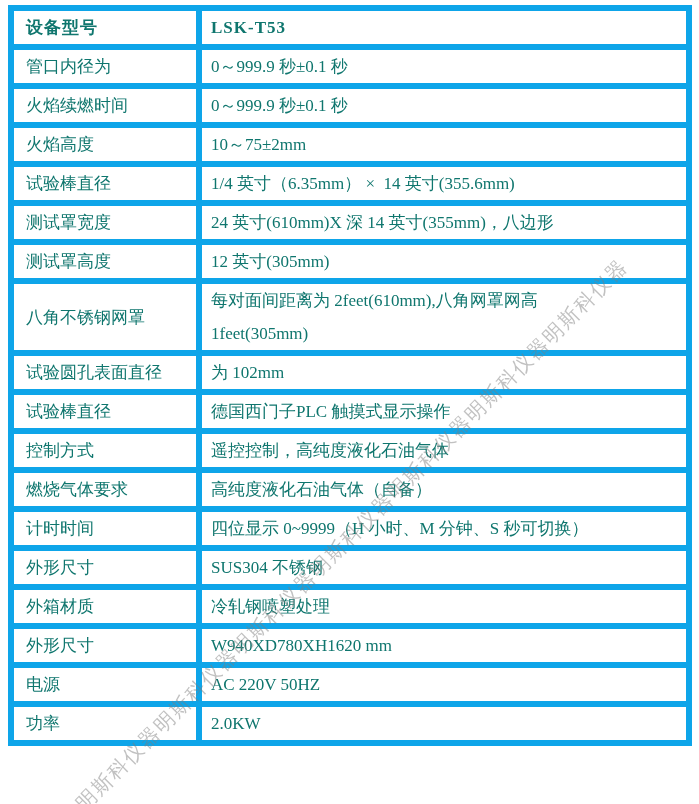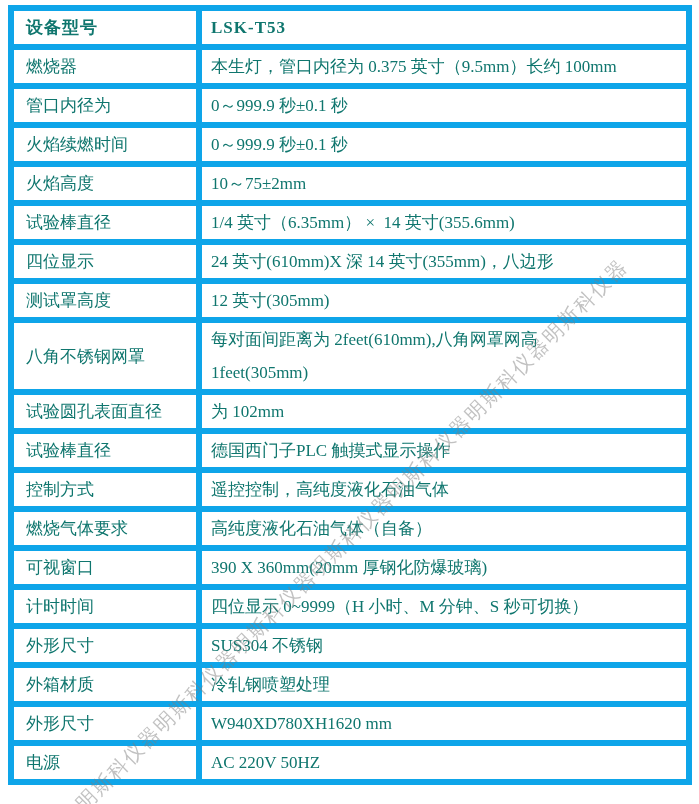--- a/index.html
+++ b/index.html
@@ -69,41 +69,37 @@
   <colgroup>
     <col class="c-label">
     <col class="c-value">
   </colgroup>
   <tbody>
       <tr>
         <td class="label-cell">设备型号</td>
         <td class="value-cell">LSK-T53</td>
       </tr>
       <tr>
-        <td class="label-cell">燃烧器</td>
-        <td class="value-cell">本生灯，管口内径为 0.375 英寸（9.5mm）长约 100mm</td>
-      </tr>
-      <tr>
         <td class="label-cell">管口内径为</td>
         <td class="value-cell">0～999.9 秒±0.1 秒</td>
       </tr>
       <tr>
         <td class="label-cell">火焰续燃时间</td>
         <td class="value-cell">0～999.9 秒±0.1 秒</td>
       </tr>
       <tr>
         <td class="label-cell">火焰高度</td>
         <td class="value-cell">10～75±2mm</td>
       </tr>
       <tr>
         <td class="label-cell">试验棒直径</td>
         <td class="value-cell">1/4 英寸（6.35mm） ×  14 英寸(355.6mm)</td>
       </tr>
       <tr>
-        <td class="label-cell">四位显示</td>
+        <td class="label-cell">测试罩宽度</td>
         <td class="value-cell">24 英寸(610mm)X 深 14 英寸(355mm)，八边形</td>
       </tr>
       <tr>
         <td class="label-cell">测试罩高度</td>
         <td class="value-cell">12 英寸(305mm)</td>
       </tr>
       <tr>
         <td class="label-cell">八角不锈钢网罩</td>
         <td class="value-cell">每对面间距离为 2feet(610mm),八角网罩网高
 1feet(305mm)</td>
@@ -118,37 +114,37 @@
       </tr>
       <tr>
         <td class="label-cell">控制方式</td>
         <td class="value-cell">遥控控制，高纯度液化石油气体</td>
       </tr>
       <tr>
         <td class="label-cell">燃烧气体要求</td>
         <td class="value-cell">高纯度液化石油气体（自备）</td>
       </tr>
       <tr>
-        <td class="label-cell">可视窗口</td>
-        <td class="value-cell">390 X 360mm(20mm 厚钢化防爆玻璃)</td>
-      </tr>
-      <tr>
         <td class="label-cell">计时时间</td>
         <td class="value-cell">四位显示 0~9999（H 小时、M 分钟、S 秒可切换）</td>
       </tr>
       <tr>
         <td class="label-cell">外形尺寸</td>
         <td class="value-cell">SUS304 不锈钢</td>
       </tr>
       <tr>
         <td class="label-cell">外箱材质</td>
         <td class="value-cell">冷轧钢喷塑处理</td>
       </tr>
       <tr>
         <td class="label-cell">外形尺寸</td>
         <td class="value-cell">W940XD780XH1620 mm</td>
       </tr>
       <tr>
         <td class="label-cell">电源</td>
         <td class="value-cell">AC 220V 50HZ</td>
       </tr>
+      <tr>
+        <td class="label-cell">功率</td>
+        <td class="value-cell">2.0KW</td>
+      </tr>
     </tbody>
 </table>
 
 </body></html>

